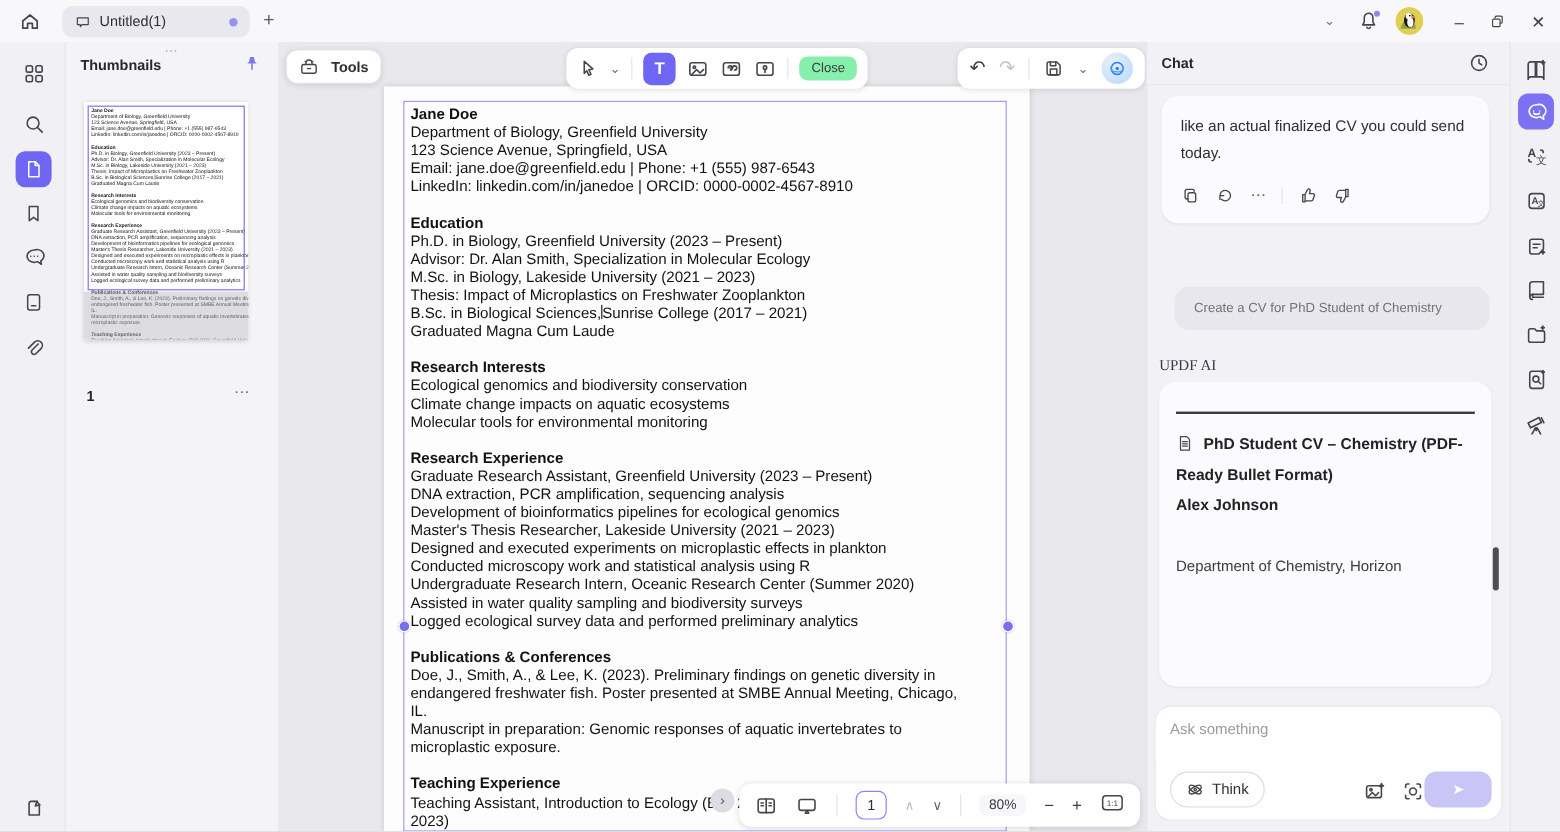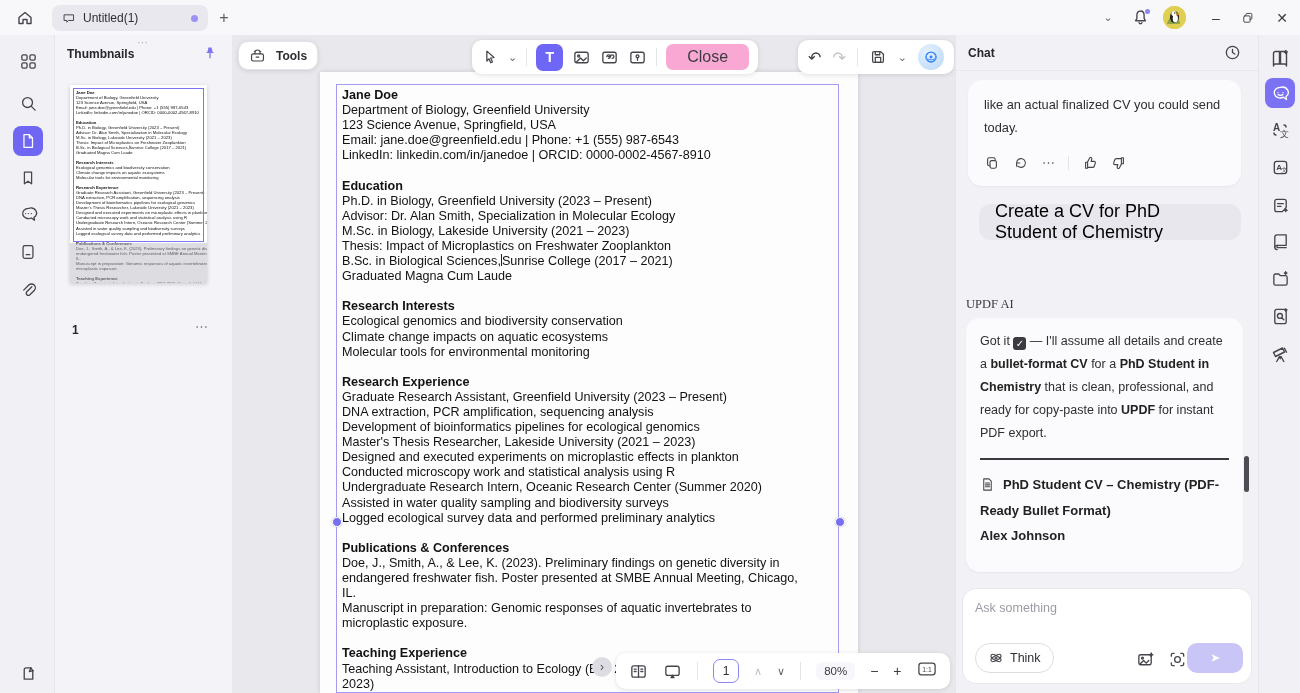--- a/index.html
+++ b/index.html
@@ -42,42 +42,42 @@
   .doc-text{position:absolute;left:5px;top:3px;}
   .doc-line{white-space:pre;font-size:12.6px;line-height:15.1px;color:#121212;}
   .doc-line.b{font-weight:bold;}
   .caret{display:inline-block;width:1px;height:12px;background:#222;vertical-align:-1px;}
   .handle{width:8px;height:8px;border-radius:50%;background:#776ff0;border:1.5px solid #fff;box-shadow:0 0 2px rgba(0,0,0,.25);}
   .float-bar{background:#fff;border-radius:10px;box-shadow:0 1px 5px rgba(0,0,0,.12);display:flex;align-items:center;}
   .tools-btn{left:6px;top:6px;height:29px;padding:0 10px;gap:10px;font-size:12px;font-weight:bold;color:#2e2e33;border:1px solid #e3e2e7;box-sizing:border-box;}
   .main-toolbar{left:240px;top:5px;height:34px;padding:0 9px;gap:9px;}
   .tb-div{width:1px;height:18px;background:#e4e3e8;}
   .t-active{width:27px;height:27px;border-radius:7px;background:#6e66f5;color:#fff;font-size:14px;font-weight:bold;display:flex;align-items:center;justify-content:center;}
-  .close-btn{background:#f9a8d4;border-radius:7px;padding:4px 21px;font-size:16px;color:#3c3c41;}
+  .close-btn{background:#86efac;border-radius:7px;padding:4px 10px;font-size:11px;color:#3c3c41;}
   .chev{font-size:11px;color:#6a6a70;}
   .quick-toolbar{left:566px;top:5px;height:34px;padding:0 10px;gap:11px;}
   .undo{font-size:16px;color:#3f3f45;}
   .redo{font-size:16px;color:#c3c3c9;}
   .ai-btn{width:26px;height:26px;border-radius:50%;background:radial-gradient(circle at 35% 30%,#e5f1fe,#b9d7fa);display:flex;align-items:center;justify-content:center;}
   .expand-btn{left:360px;top:622px;width:20px;height:20px;border-radius:50%;background:#dddce2;color:#55555b;font-size:12px;display:flex;align-items:center;justify-content:center;}
   .bottom-toolbar{left:384px;top:618px;height:36px;padding:0 13px;gap:15px;}
   .page-box{width:26px;height:24px;border:1.5px solid #8d85f2;border-radius:7px;box-sizing:border-box;text-align:center;font-size:12px;color:#2c2c31;background:#fff;outline:none;padding:0;font-family:"Liberation Sans",sans-serif;}
   .zoom-pill{background:#f7f6fa;border-radius:6px;padding:3px 8px;font-size:11.5px;color:#3c3c41;}
   .sym{font-size:14px;color:#3c3c41;}
   .sym.dim{color:#c0bfc6;}
   
   .chat-panel{left:955px;top:35px;width:303px;height:658px;background:#f2f1f6;border-left:1px solid #e7e6eb;box-sizing:border-box;}
   .chat-head{left:0;top:0;width:100%;height:35px;border-bottom:1px solid rgba(0,0,0,.04);}
   .chat-title{position:absolute;left:12px;top:11px;font-size:12px;font-weight:bold;color:#26262b;}
   .history-btn{position:absolute;right:16px;top:8px;}
   .bubble{background:#fbfbfd;border-radius:14px;box-shadow:0 1px 2px rgba(0,0,0,.05);}
   .msg1{left:12px;top:45px;width:273px;height:106px;padding:13px 16px;box-sizing:border-box;font-size:12.8px;line-height:23px;color:#2e2e33;}
   .action-row{position:absolute;left:16px;bottom:12px;display:flex;align-items:center;gap:13px;}
   .action-row .tb-div{height:14px;}
-  .user-bubble{left:23px;top:169px;width:262px;height:36px;background:#e8e7ed;border-radius:12px;display:flex;align-items:center;padding:0 16px;box-sizing:border-box;font-size:18px;color:#000000;}
+  .user-bubble{left:23px;top:204px;width:262px;height:36px;background:#e8e7ed;border-radius:12px;display:flex;align-items:center;padding:0 16px;box-sizing:border-box;font-size:11px;color:#737373;}
   .ai-label{left:10px;top:262px;font-size:12.5px;color:#3a3a40;font-family:Liberation Serif, serif;}
   .msg2{left:10px;top:283px;width:277px;height:254px;padding:12px 14px;box-sizing:border-box;overflow:hidden;font-size:12.5px;line-height:23px;color:#2e2e33;}
   .msg2 b{color:#222;}
   .checkbox{display:inline-block;width:13px;height:13px;border-radius:3px;background:#3b3b42;color:#fff;font-size:10px;line-height:13px;text-align:center;vertical-align:-2px;}
   .ai-divider{border:none;border-top:2px solid #3a3a40;margin:13px 0 12px 0;}
   .doc-ref-title{font-size:13px;font-weight:bold;line-height:26px;color:#222;}
   .doc-ref-title .dicon{display:inline-block;vertical-align:-3px;margin-right:8px;}
   .doc-ref-name{font-size:13px;font-weight:bold;line-height:24px;color:#222;}
   .doc-ref-dept{font-size:12.5px;line-height:22px;color:#3a3a40;margin-top:28px;}
   .chat-scroll{left:288px;top:421px;width:5px;height:36px;border-radius:3px;background:#4c4c52;}
@@ -429,25 +429,20 @@
       </div>
     </div>
 
     <div class="abs user-bubble">
       <span>Create a CV for PhD Student of Chemistry</span>
     </div>
 
     <div class="abs ai-label">UPDF AI</div>
 
     <div class="abs bubble msg2">
-      <div>
-        <span>Got it</span>
-        <span class="checkbox">✓</span>
-        <span>— I'll assume all details and create a <b>bullet-format CV</b> for a <b>PhD Student in Chemistry</b> that is clean, professional, and ready for copy-paste into <b>UPDF</b> for instant PDF export.</span>
-      </div>
       <hr class="ai-divider">
       <div class="doc-ref-title">
         <span class="dicon">
           <svg class="ic" width="15" height="15" viewBox="0 0 20 20">
               <path d="M5 2.5 H12 L15 5.5 V17.5 H5 Z" stroke-width="1.6"></path>
               <path d="M7.3 8 h5.4 M7.3 10.5 h5.4 M7.3 13 h5.4" stroke-width="1.6"></path>
             </svg>
         </span><span>PhD Student CV – Chemistry (PDF-Ready Bullet Format)</span>
       </div>
       <div class="doc-ref-name">Alex Johnson</div>

